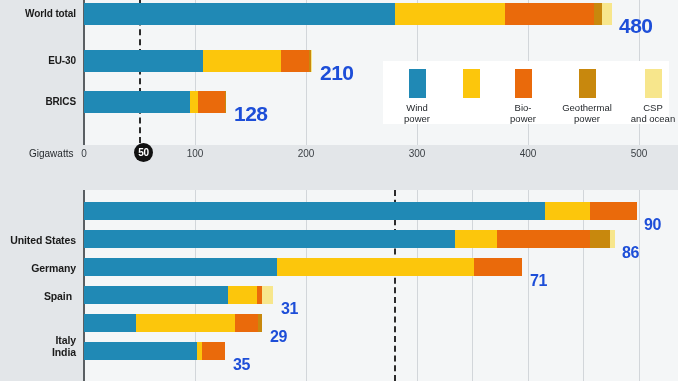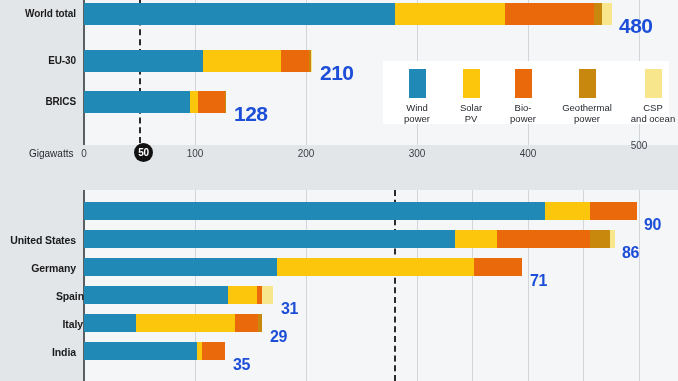--- a/index.html
+++ b/index.html
@@ -107,36 +107,32 @@
   </div>
   <div class="barvalue" style="left:234px;top:91px;">128</div>
 
   <div class="gwlabel" style="left:29px;top:148px;">Gigawatts</div>
   <div class="ticklabel" style="left:64px;top:148px;">0</div>
   <div class="circle50" style="left:134px;top:143px;">50</div>
   <div class="ticklabel" style="left:175px;top:148px;">100</div>
   <div class="ticklabel" style="left:286px;top:148px;">200</div>
   <div class="ticklabel" style="left:397px;top:148px;">300</div>
   <div class="ticklabel" style="left:508px;top:148px;">400</div>
-  <div class="ticklabel" style="left:619px;top:140px;">500</div>
+  <div class="ticklabel" style="left:619px;top:148px;">500</div>
 
   <div id="legend">
     <div class="legend-item" style="left:6px;width:56px;">
       <div class="legend-swatch" style="background:#2089b5;"></div>
       <div class="legend-text">
         <div>Wind</div>
         <div>power</div>
       </div>
     </div>
     <div class="legend-item" style="left:62px;width:52px;">
       <div class="legend-swatch" style="background:#fcc60c;"></div>
-      <div class="legend-text">
-        <div>Solar</div>
-        <div>PV</div>
-      </div>
     </div>
     <div class="legend-item" style="left:114px;width:52px;">
       <div class="legend-swatch" style="background:#ea6a0b;"></div>
       <div class="legend-text">
         <div>Bio-</div>
         <div>power</div>
       </div>
     </div>
     <div class="legend-item" style="left:166px;width:76px;">
       <div class="legend-swatch" style="background:#c8880d;"></div>
@@ -189,30 +185,30 @@
   <div class="barvalue" style="left:622px;top:40px;">86</div>
 
   <div class="rowlabel" style="left:0;top:72px;width:76px;">Germany</div>
   <div class="bar" style="left:84px;top:68px;width:438px;height:18px;">
     <div class="seg" style="left:0;width:193px;background:#2089b5;"></div>
     <div class="seg" style="left:193px;width:197px;background:#fcc60c;"></div>
     <div class="seg" style="left:390px;width:48px;background:#ea6a0b;"></div>
   </div>
   <div class="barvalue" style="left:530px;top:68px;">71</div>
 
-  <div class="rowlabel" style="left:0;top:100px;width:84px;">Spain</div>
+  <div class="rowlabel" style="left:0;top:100px;width:72px;">Spain</div>
   <div class="bar" style="left:84px;top:96px;width:189px;height:18px;">
     <div class="seg" style="left:0;width:144px;background:#2089b5;"></div>
     <div class="seg" style="left:144px;width:29px;background:#fcc60c;"></div>
     <div class="seg" style="left:173px;width:5px;background:#ea6a0b;"></div>
     <div class="seg" style="left:178px;width:11px;background:#f7e68c;"></div>
   </div>
   <div class="barvalue" style="left:281px;top:96px;">31</div>
 
-  <div class="rowlabel" style="left:0;top:128px;width:76px;margin-left:7px;">Italy</div>
+  <div class="rowlabel" style="left:0;top:144px;width:76px;">Italy</div>
   <div class="bar" style="left:84px;top:124px;width:178px;height:18px;">
     <div class="seg" style="left:0;width:52px;background:#2089b5;"></div>
     <div class="seg" style="left:52px;width:99px;background:#fcc60c;"></div>
     <div class="seg" style="left:151px;width:23px;background:#ea6a0b;"></div>
     <div class="seg" style="left:174px;width:4px;background:#c8880d;"></div>
   </div>
   <div class="barvalue" style="left:270px;top:124px;">29</div>
 
   <div class="rowlabel" style="left:0;top:156px;width:76px;">India</div>
   <div class="bar" style="left:84px;top:152px;width:141px;height:18px;">

